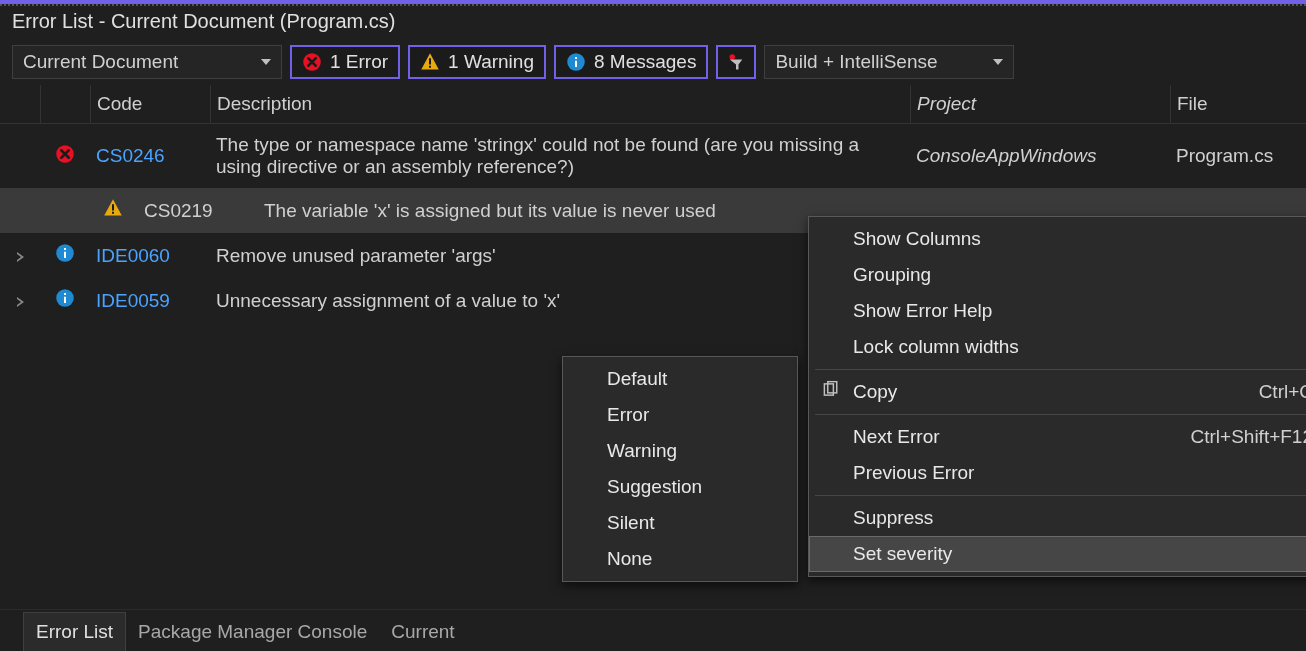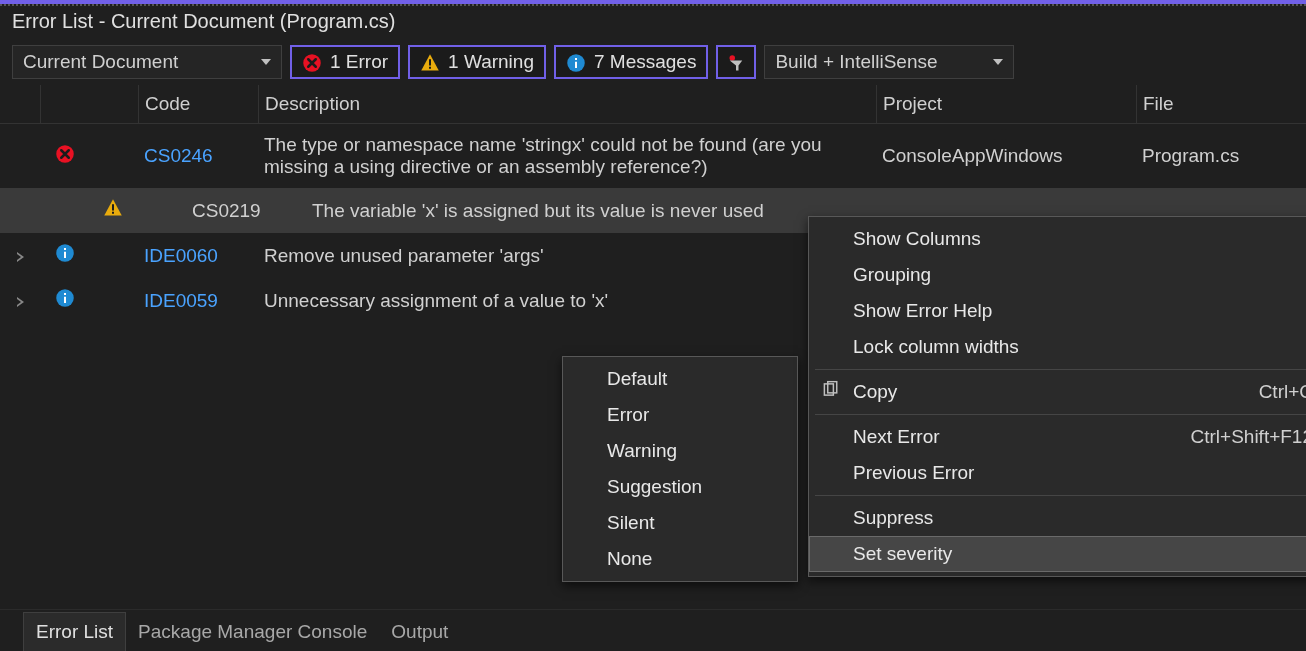--- a/index.html
+++ b/index.html
@@ -41,21 +41,21 @@
   }
   .dropdown .arrow {
     margin-left: auto;
   }
   .scope-dropdown { min-width: 270px; }
   .source-dropdown { min-width: 250px; }
   .pill {
     border: 2px solid #7160e8;
     background: #1b1b1b;
     display: flex;
-    align-items: flex-end;
+    align-items: center;
     gap: 8px;
     padding: 4px 10px;
     font-size: 19px;
     color: #e0e0e0;
     min-height: 34px;
   }
   .filter-pill { padding: 4px 8px; }
   .icon-svg { width: 20px; height: 20px; display: inline-block; flex: none; }
   .triangle-down {
     width: 0; height: 0;
@@ -88,24 +88,24 @@
 
   .table-head {
     display: flex;
     background: #1f1f1f;
     border-bottom: 1px solid #333;
     color: #d0d0d0;
     font-size: 19px;
   }
   .col-expand { width: 40px; }
   .col-icon   { width: 50px; }
-  .col-code   { width: 120px; margin-left: 48px; }
+  .col-code   { width: 120px; }
   .col-desc   { flex: 1; }
-  .col-proj   { width: 260px; }
-  .col-file   { width: 170px; }
+  .col-proj   { width: 260px; font-style: italic; }
+  .col-file   { width: 136px; }
   .th {
     padding: 8px 6px;
     border-left: 1px solid #333;
   }
   .th:first-child { border-left: none; }
 
   .tbody { }
   .row {
     display: flex;
     align-items: center;
@@ -218,21 +218,21 @@
       </svg>
     <span>1 Warning</span>
   </div>
 
   <div class="pill">
     <svg class="icon-svg" viewBox="0 0 16 16">
         <circle cx="8" cy="8" r="7" fill="#1f8ad2"></circle>
         <rect x="7.2" y="7" width="1.6" height="5" fill="#fff"></rect>
         <rect x="7.2" y="4" width="1.6" height="1.6" fill="#fff"></rect>
       </svg>
-    <span>7 Messages</span>
+    <span>8 Messages</span>
   </div>
 
   <div class="pill filter-pill">
     <svg class="icon-svg" viewBox="0 0 16 16">
         <circle cx="5" cy="4" r="2.2" fill="#e81123"></circle>
         <path d="M3 6 L13 6 L10 10 L10 14 L8 14 L8 10 Z" fill="#c0c0c0"></path>
       </svg>
   </div>
 
   <div class="dropdown source-dropdown">
@@ -360,14 +360,14 @@
     </div>
     <div class="menu-item hover">
       <span>Set severity</span>
       <span class="sub-arrow triangle-right-small"></span>
     </div>
   </div>
 
 <div class="bottom-tabs" id="bottomtabs">
     <div class="bottom-tab active">Error List</div>
     <div class="bottom-tab">Package Manager Console</div>
-    <div class="bottom-tab">Output</div>
+    <div class="bottom-tab">Current</div>
   </div>
 
 </body></html>

